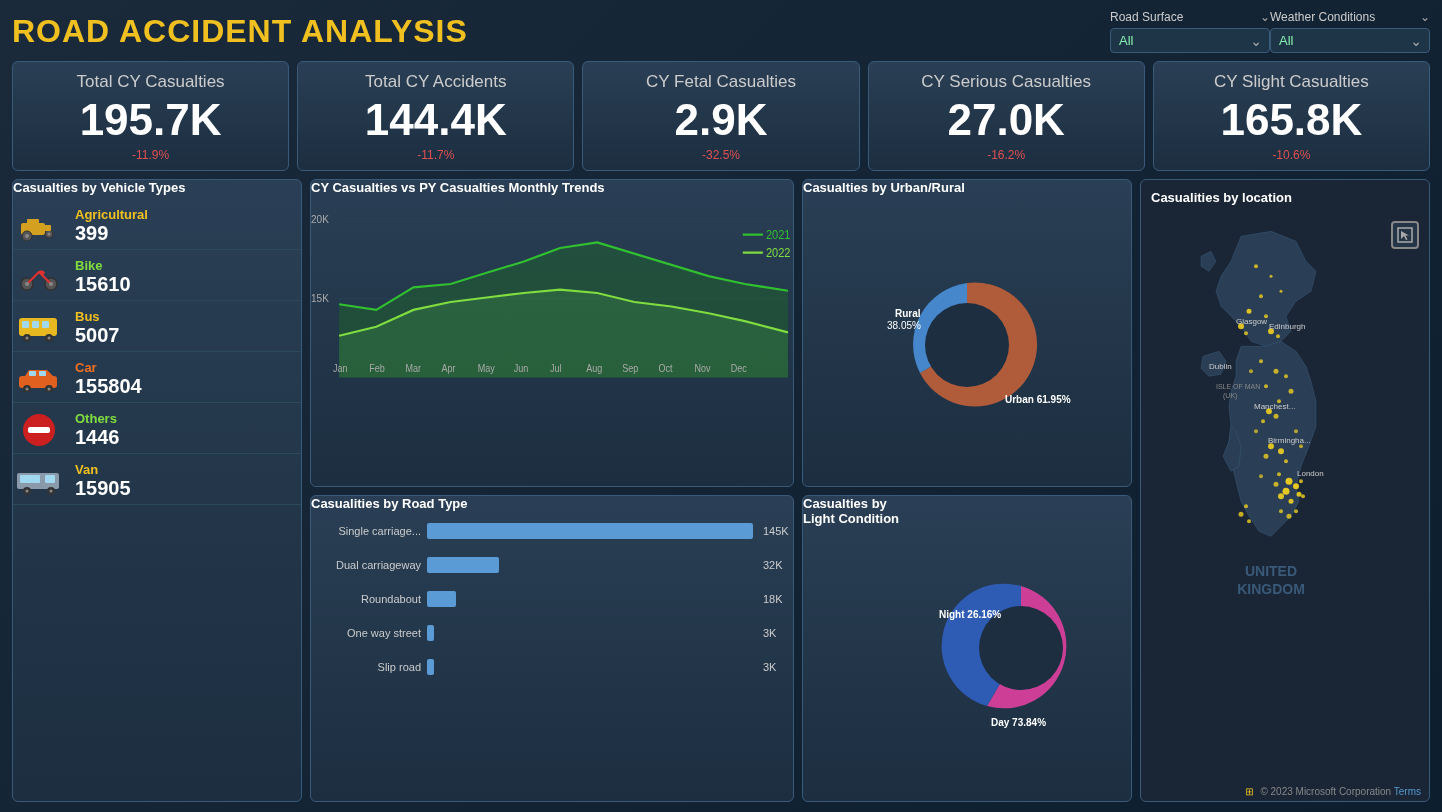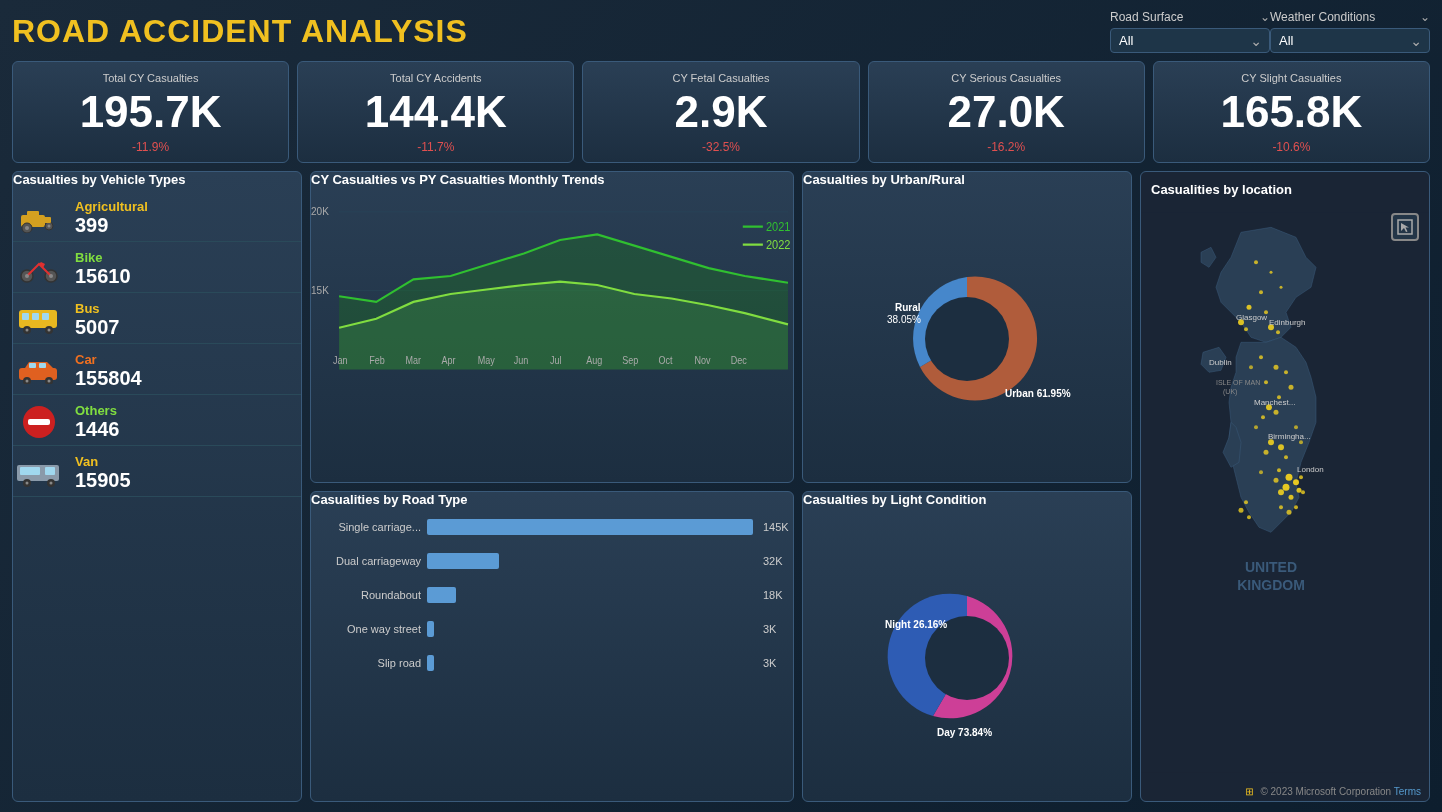--- a/index.html
+++ b/index.html
@@ -46,21 +46,21 @@
       font-size: 12px;
       color: #ccc;
       display: flex;
       justify-content: space-between;
     }
     .filter-label span.arrow { color: #aaa; }
     .filter-select {
       background: #1e3548;
       border: 1px solid #3a5a7a;
       border-radius: 4px;
-      color: #ffffff;
+      color: #86efac;
       padding: 4px 28px 4px 8px;
       font-size: 13px;
       width: 160px;
       appearance: none;
       cursor: pointer;
       position: relative;
     }
     .select-wrapper {
       position: relative;
     }
@@ -82,21 +82,21 @@
       flex-shrink: 0;
     }
     .kpi-card {
       background: linear-gradient(180deg, #2a3f55 0%, #1c2e40 100%);
       border: 1px solid #3a5a7a;
       border-radius: 6px;
       padding: 10px 14px 8px;
       text-align: center;
     }
     .kpi-label {
-      font-size: 11px;
+      font-size: 17px;
       color: #ccc;
       font-weight: 400;
       margin-bottom: 4px;
     }
     .kpi-value {
       font-size: 44px;
       font-weight: 700;
       color: #fff;
       line-height: 1.1;
     }
@@ -546,21 +546,21 @@
 
             <circle cx="110" cy="90" r="42" fill="#1c2e40"></circle>
 
             <text x="38" y="62" fill="#fff" font-size="10" font-weight="600">Rural</text>
             <text x="30" y="74" fill="#fff" font-size="10">38.05%</text>
             <text x="148" y="148" fill="#fff" font-size="10" font-weight="600">Urban 61.95%</text>
           </svg>
         </div>
       </div>
 
-      <div class="panel" style="flex:1;display:flex;flex-direction:column">
+      <div class="panel" style="flex:1;display:flex;flex-direction:row">
         <div class="panel-title">Casualties by Light Condition</div>
         <div class="donut-container">
           <svg viewBox="0 0 220 180" width="220" height="180">
 
             <path d="M110,90 L110,28 A62,62 0 1,1 76,148 Z" fill="#e040a0" opacity="0.9"></path>
             <path d="M110,90 L76,148 A62,62 0 0,1 110,28 Z" fill="#3060c0" opacity="0.9"></path>
 
             <circle cx="110" cy="90" r="42" fill="#1c2e40"></circle>
 
             <text x="28" y="60" fill="#fff" font-size="10" font-weight="600">Night 26.16%</text>

